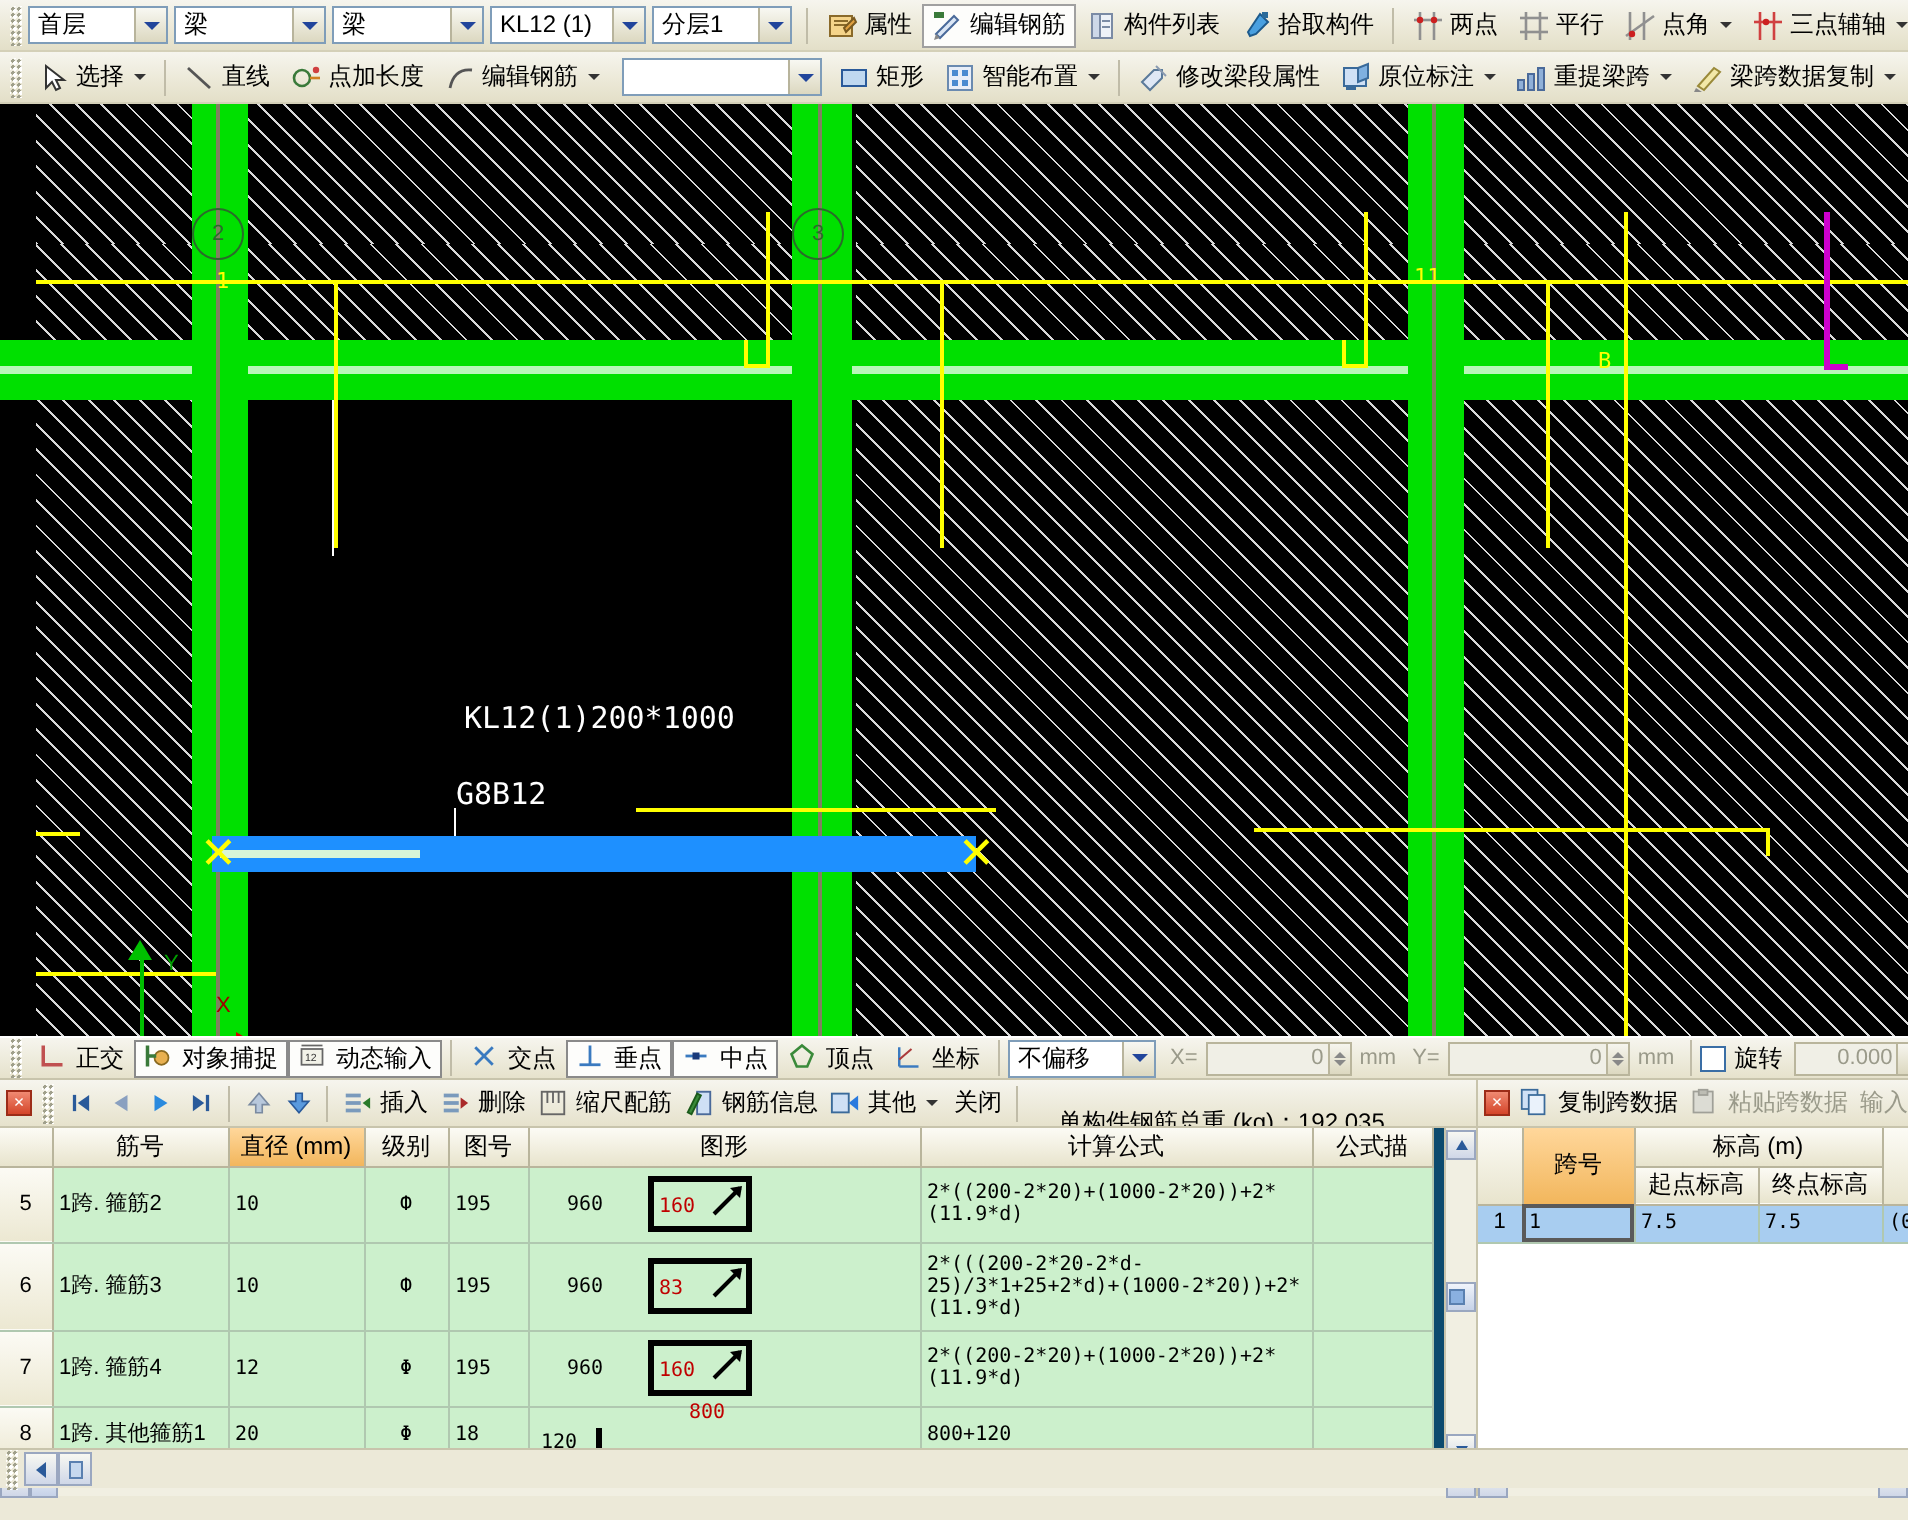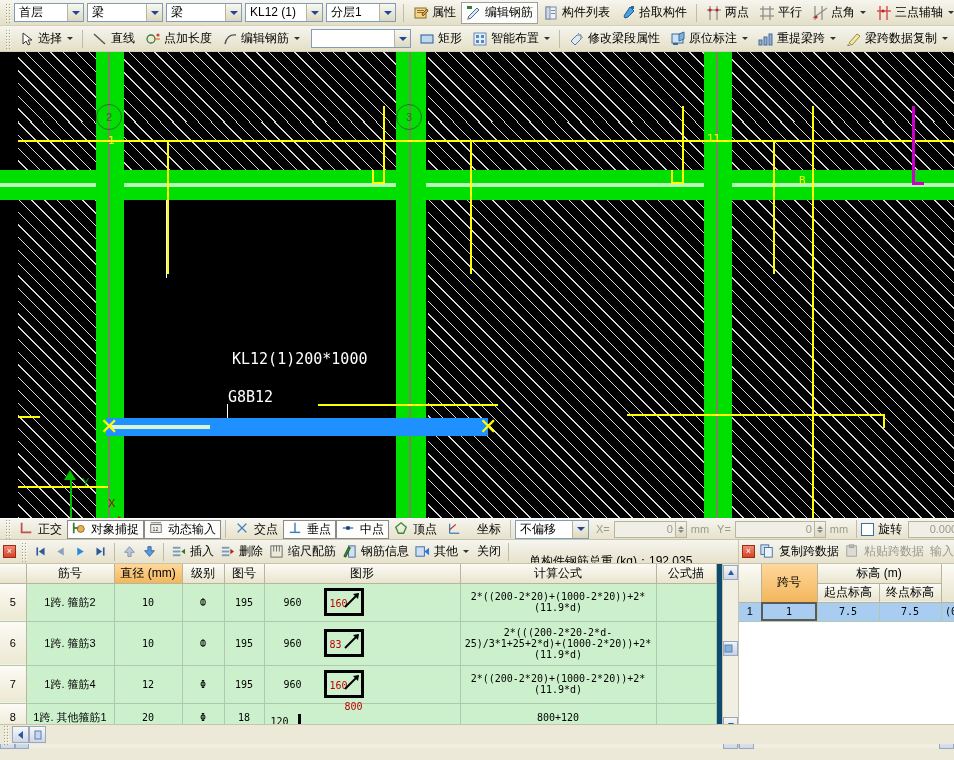--- a/index.html
+++ b/index.html
@@ -152,31 +152,31 @@
   table.grid { border-collapse:collapse; table-layout:fixed; font-size:11px; }
   table.grid th {
     background:linear-gradient(to bottom,#fcfbf5,#e8e4cd);
     border-right:1px solid #b9b59c;border-bottom:1px solid #b9b59c;
     font-weight:normal;font-size:12px;color:#000;height:19px;padding:0;
   }
   table.grid th.sel { background:linear-gradient(to bottom,#ffd79b,#f2b65c); }
   table.grid td {
     border-right:1px solid #b0c8b0;border-bottom:1px solid #b0c8b0;
     background:#ccf0cc; padding:1px 3px; vertical-align:middle; color:#000;
-    font-family:"DejaVu Sans Mono", monospace; font-size:10px; line-height:11px;text-align:center;
+    font-family:"DejaVu Sans Mono", monospace; font-size:10px; line-height:11px;
   }
   table.grid td.rowhdr {
     background:linear-gradient(to bottom,#fcfbf5,#ece8d2);
     text-align:center;font-family:"Liberation Sans",sans-serif;font-size:11px;
     border-right:1px solid #b9b59c;
   }
   table.grid td.cjk { font-family:"Liberation Sans",sans-serif; font-size:11px; }
   .shapecell { position:relative; height:34px; }
   .shape-stir {
-    position:absolute; width:40px;height:28px;border:3px solid #000; left:56px; top:3px;
+    position:absolute; width:52px;height:28px;border:3px solid #000; left:56px; top:3px;
   }
   .shape-stir .num { position:absolute; left:3px; top:7px; color:#c00000; font-size:10px; font-family:"DejaVu Sans Mono",monospace; }
   .shape-stir .diag { position:absolute; right:1px; top:1px; width:16px;height:16px; }
   .shape-len { position:absolute; left:16px; top:12px; color:#000; font-size:10px; font-family:"DejaVu Sans Mono",monospace; }
   .shape-L { position:absolute; left:30px; top:8px; width:104px; height:17px; border-left:3px solid #000; border-bottom:3px solid #000; }
   .shape-L .top { position:absolute; left:44px; top:-13px; color:#c00000; font-size:10px; font-family:"DejaVu Sans Mono",monospace; }
   .shape-L .lft { position:absolute; left:-30px; top:2px; color:#000; font-size:10px; font-family:"DejaVu Sans Mono",monospace; }
 
   .vscroll { width:16px; background:#f1efe2; border-left:1px solid #c8c4ac; display:flex;flex-direction:column;align-items:center; }
   .sbtn { width:15px;height:15px;background:linear-gradient(to bottom,#f8f8f2,#cfd7e8);border:1px solid #9aa7c0;margin:1px 0;
@@ -618,21 +618,21 @@
       <span class="lbl" style="margin-left:3px">顶点</span>
     </div>
     <div class="snapbtn">
       <span class="ico">
         <svg width="14" height="14" viewBox="0 0 16 16">
             <line x1="3" y1="14" x2="3" y2="3" stroke="#3a7ac0" stroke-width="1.4"></line>
             <line x1="3" y1="14" x2="14" y2="14" stroke="#3a7ac0" stroke-width="1.4"></line>
             <line x1="3" y1="10" x2="10" y2="4" stroke="#aa3a3a" stroke-width="1.2"></line>
           </svg>
       </span>
-      <span class="lbl" style="margin-left:14px">坐标</span>
+      <span class="lbl" style="margin-left:3px">坐标</span>
     </div>
 
     <div class="tsep"></div>
 
     <div class="combo" style="width:74px;height:19px">
       <div class="ctext" style="flex:1">不偏移</div>
       <div class="cbtn">
           <span class="caret"></span>
         </div>
     </div>

